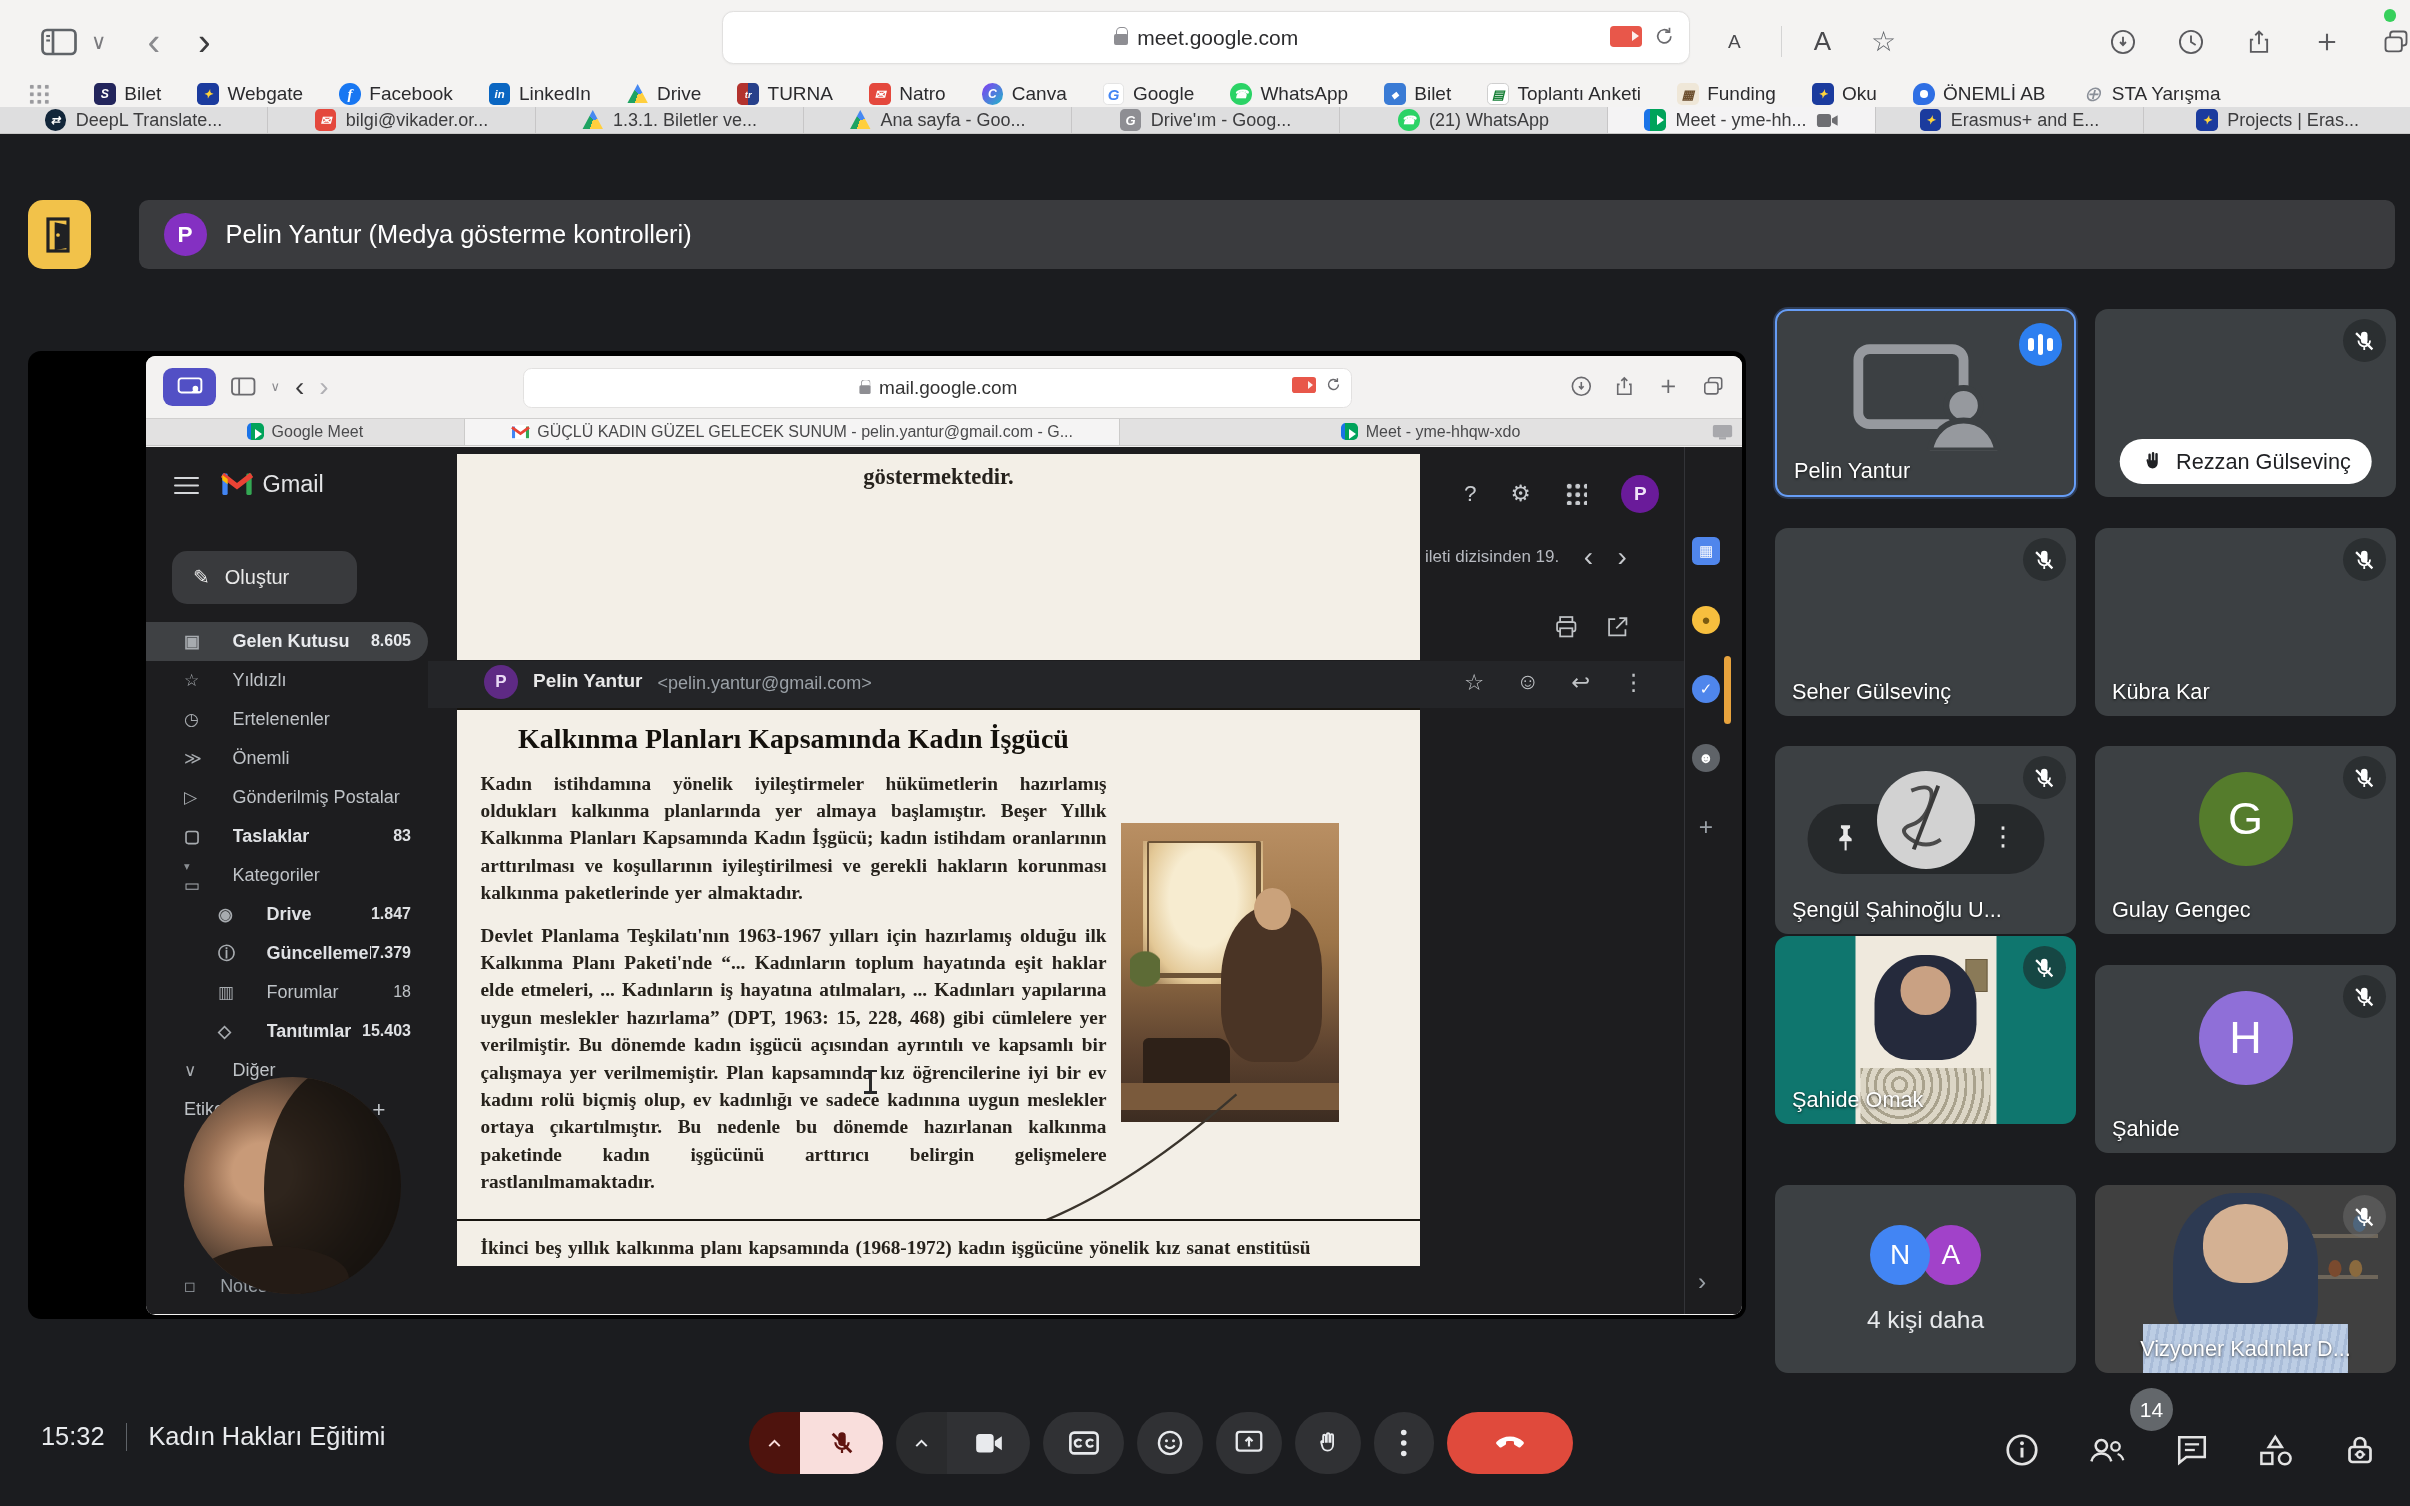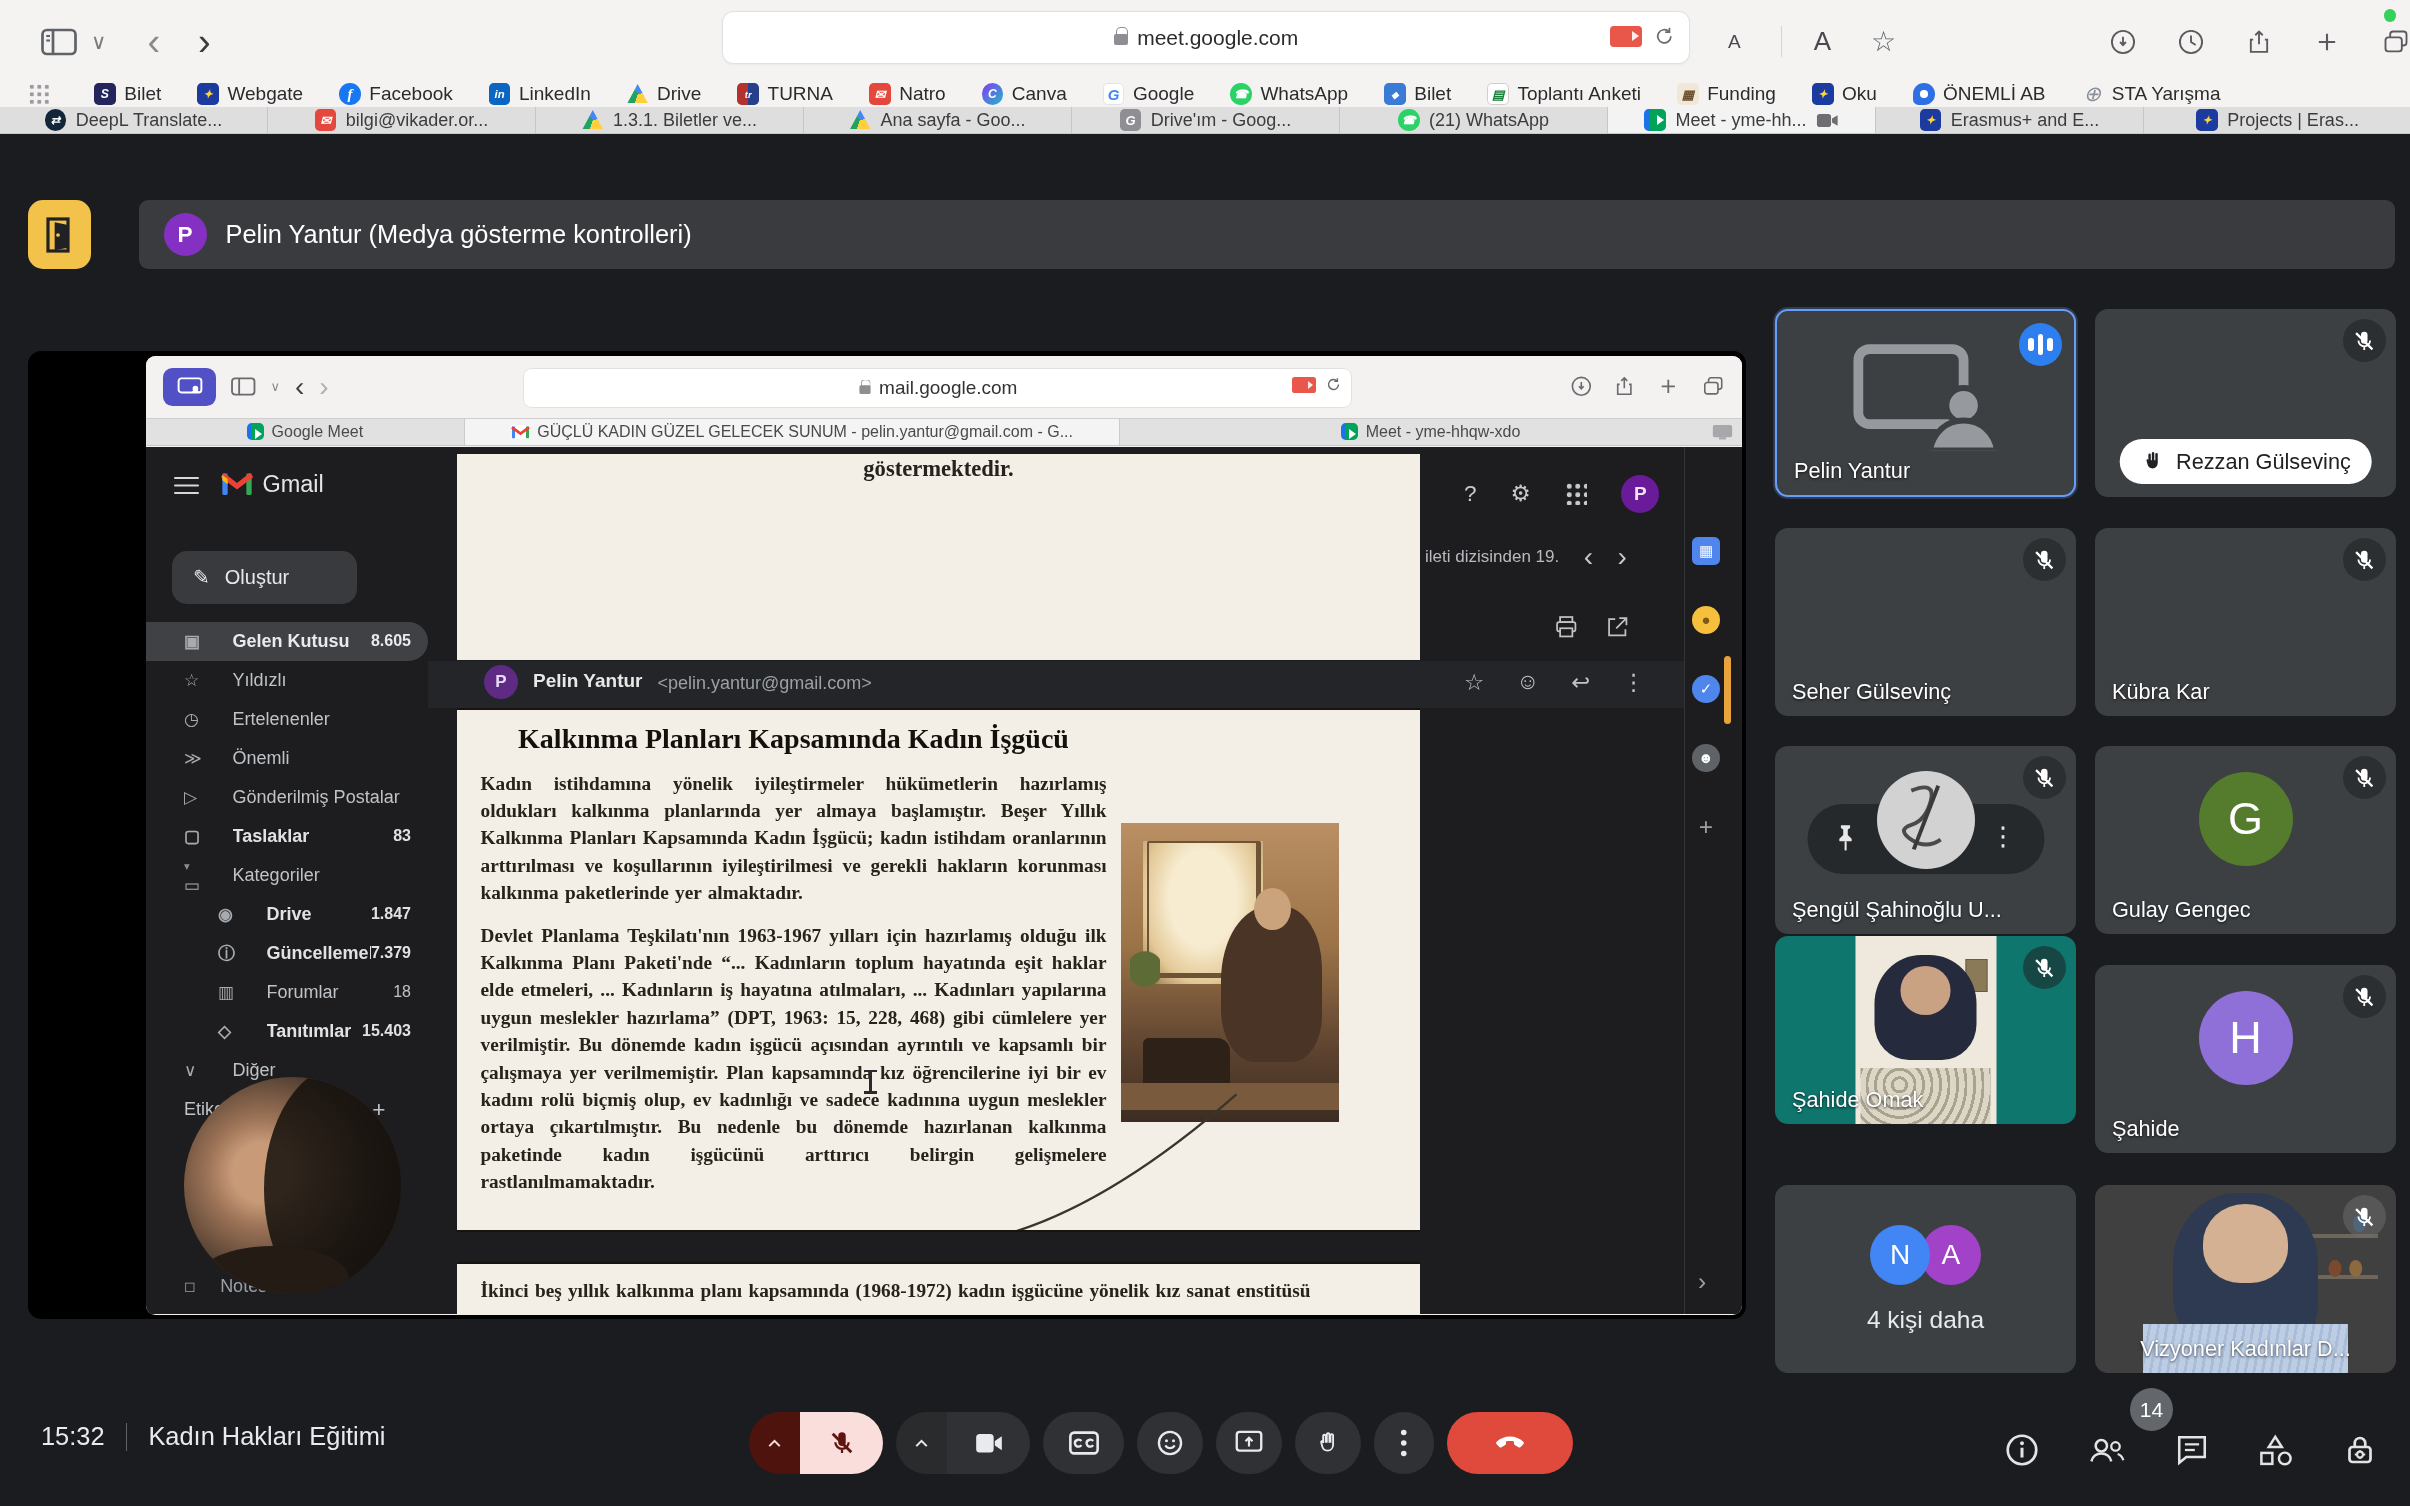--- a/index.html
+++ b/index.html
@@ -94,21 +94,21 @@
   .sb-item.unread{font-weight:bold;color:#dfe1e4}
   .sb-item.indent{padding-left:72px}
   .sb-item.haschev .sb-ic::before{content:"▾ ";font-size:11.3px;color:#8a8e92}
   #labelsrow{position:absolute;left:38px;top:650px;width:226px;display:flex;align-items:center;color:#bfc3c7;font-size:18px}
   #labelsrow .plus{margin-left:auto;margin-right:24.5px;font-size:22.6px}
   #notesrow{position:absolute;left:38px;top:829px;display:flex;gap:24.5px;align-items:center;color:#9aa0a6;font-size:18px}
 
   
   .page{position:absolute;left:311px;width:963px;background:#f3efe7}
   #page1{top:7.5px;height:206px}
-  #p1text{text-align:center;padding-top:2px;font-family:"Liberation Serif",serif;font-weight:600;font-size:22.6px;color:#26221d}
+  #p1text{text-align:center;padding-top:10px;font-family:"Liberation Serif",serif;font-weight:600;font-size:22.6px;color:#26221d}
   #threadmeta{position:absolute;left:1279px;top:94px;display:flex;align-items:center;gap:24.5px;color:#b7bac0;font-size:17px;white-space:nowrap}
   #threadmeta .tchev{font-size:28px;color:#c6c9cd}
   #pv-icons{position:absolute;left:1408px;top:168px;display:flex;gap:26px;color:#c0c3c6}
   #emailband{position:absolute;left:282px;top:214px;width:1257px;height:47px;background:#242528;display:flex;align-items:flex-start;padding:4.7px 0 0 56px;gap:15px;overflow:hidden}
   #emailband .pav{width:34px;height:34px;border-radius:50%;background:#5e2a84;color:#e9d9f5;font-size:17px;font-weight:bold;display:flex;align-items:center;justify-content:center;flex:0 0 auto}
   #emailband .sname{color:#e8e8e8;font-size:19px;font-weight:bold;margin-top:4.7px}
   #emailband .smail{color:#9aa0a6;font-size:18px;margin-top:8px}
   #mailacts{position:absolute;left:1318px;top:222px;display:flex;gap:32px;color:#c0c3c6;font-size:22.6px}
   #page2{top:261px;height:524px;border-top:2.8px solid #17140f;border-bottom:2.8px solid #17140f;overflow:hidden}
   #doctitle{width:626px;margin:13px 0 0 23.5px;text-align:center;font-family:"Liberation Serif",serif;font-weight:bold;font-size:28px;color:#14110c}
@@ -118,21 +118,21 @@
   #docimg .winbars{position:absolute;left:12%;top:6%;width:52%;height:46%;border:2.8px solid #6d5336;border-radius:1.9px;box-shadow:inset -17px 0 0 -14px #6d5336,inset 0 -21px 0 -18px #6d5336}
   #docimg .figure{position:absolute;right:8%;top:28%;width:46%;height:52%;background:#4a3425;border-radius:48% 40% 30% 34%}
   #docimg .head{position:absolute;right:22%;top:22%;width:17%;height:14%;background:#caa27b;border-radius:50%}
   #docimg .machine{position:absolute;left:10%;bottom:12%;width:40%;height:16%;background:#2e2118;border-radius:5.6px 13px 3.8px 3.8px}
   #docimg .table{position:absolute;left:0;bottom:4%;width:100%;height:9%;background:#7a5a3c}
   #docimg .plant{position:absolute;left:4%;top:40%;width:14%;height:18%;background:radial-gradient(circle,#5d6b36 0 55%,transparent 60%)}
   #curve{position:absolute;left:0;top:0;pointer-events:none}
   #cursorI{position:absolute;left:412px;top:360px;width:2.8px;height:24.5px;background:#2a2a2a}
   #cursorI::before,#cursorI::after{content:"";position:absolute;left:-4.7px;width:12.2px;height:2.8px;background:#2a2a2a}
   #cursorI::after{bottom:0}
-  #page3{top:815px;height:57px;border-top:2.8px solid #17140f}
+  #page3{top:772px;height:47px;border-top:2.8px solid #17140f}
   #page3 .docp{margin-top:13px;width:904px}
 
   
   #rail-div{position:absolute;left:1538px;top:0;width:0.9px;height:867px;background:#33343ا;background:#333438}
   .railstack{position:absolute;left:1546px;top:90px;display:flex;flex-direction:column;gap:41px;align-items:center}
   .rico{width:28px;height:28px;border-radius:5.6px;display:flex;align-items:center;justify-content:center;font-size:15px;color:#fff}
   #scrollthumb{position:absolute;left:1578px;top:209px;width:6.6px;height:68px;background:#e8a33d;border-radius:3.8px}
   #railchev{position:absolute;left:1552px;top:821px;color:#9aa0a6;font-size:24.5px}
 
   

